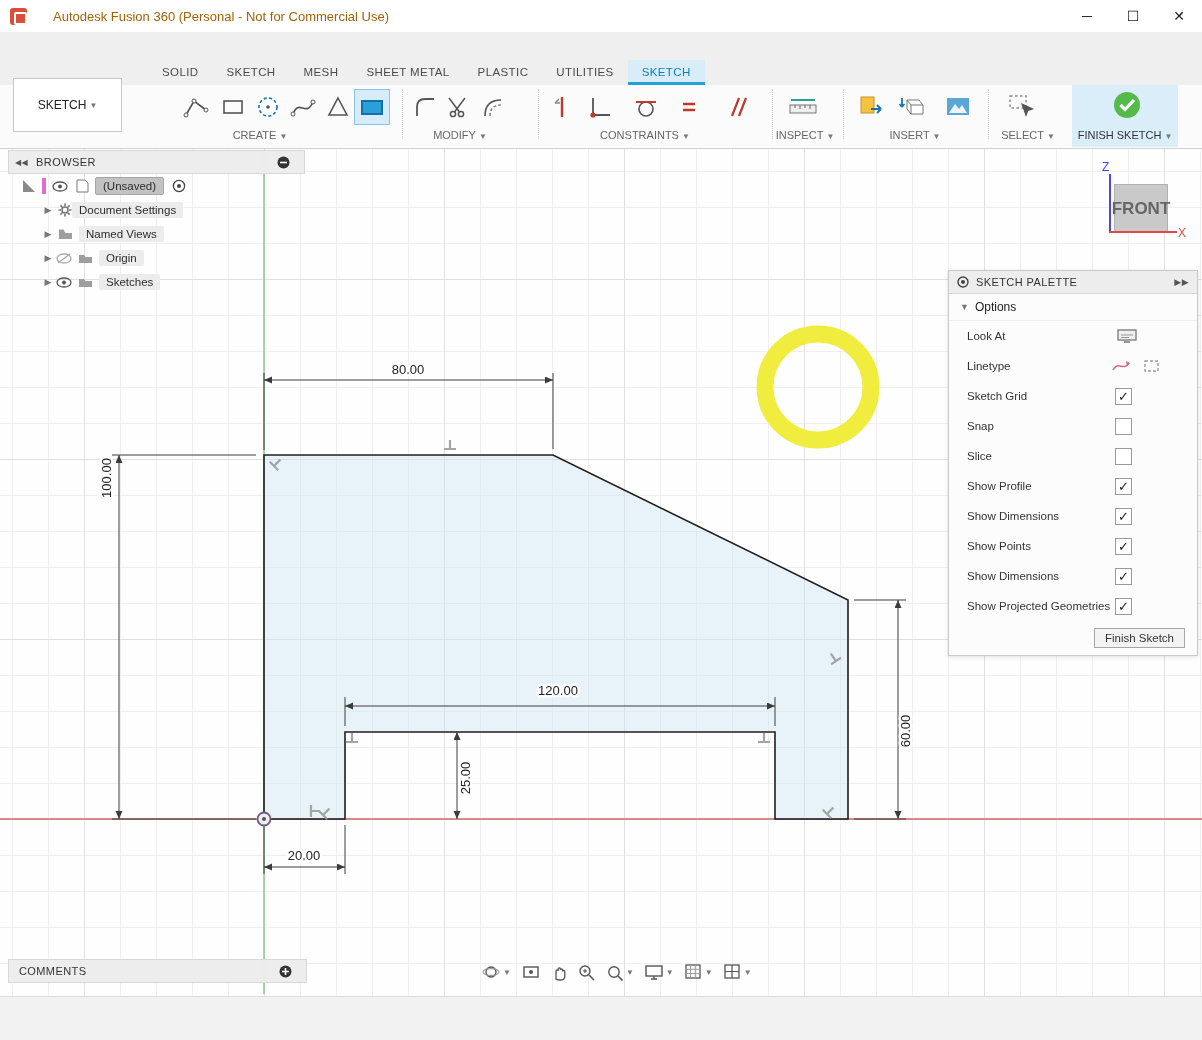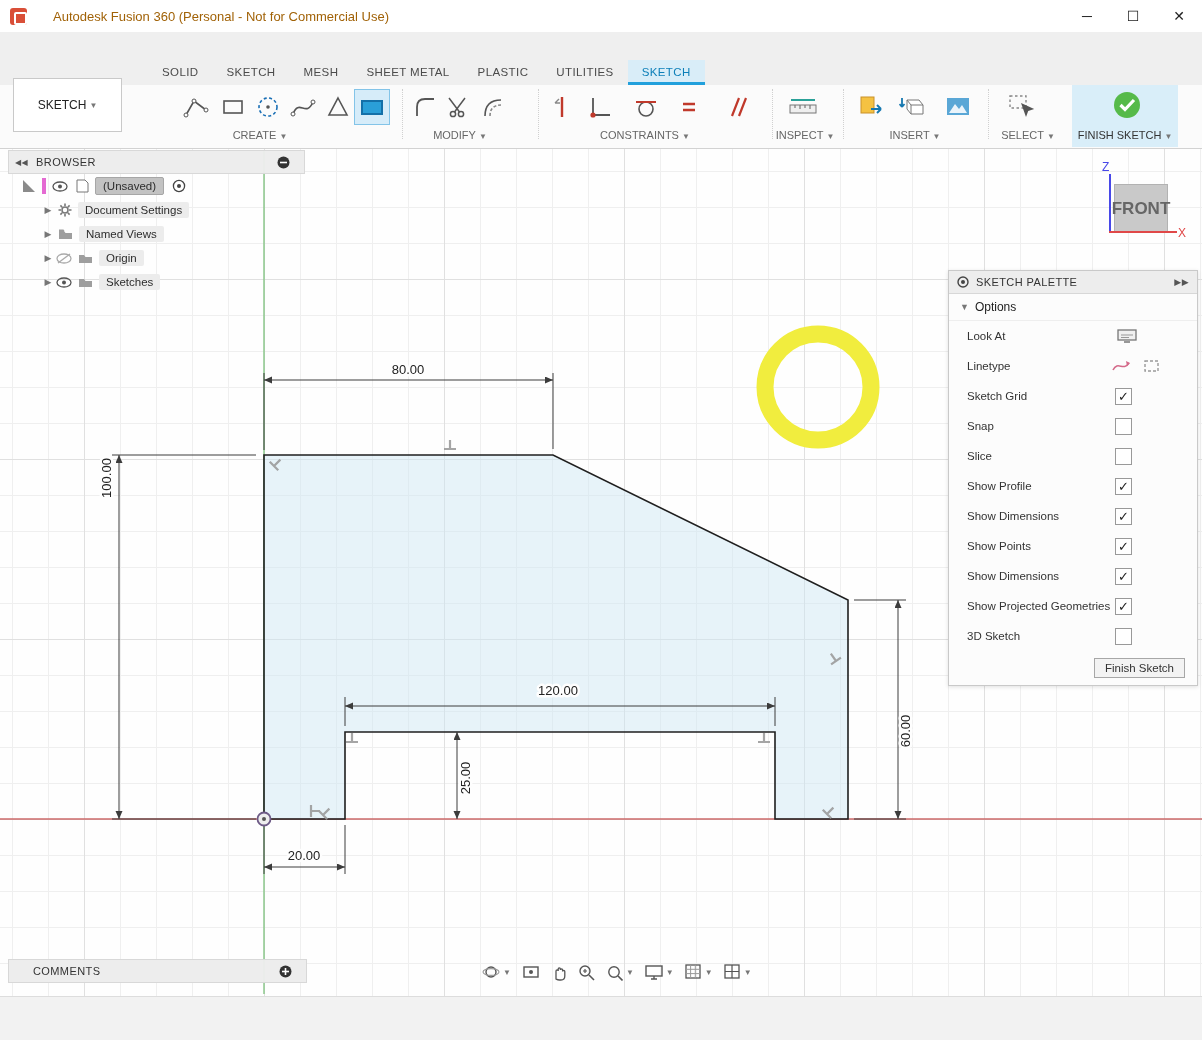--- a/index.html
+++ b/index.html
@@ -494,21 +494,21 @@
       </svg>
   </div>
   <div class="brow">
     <span class="tri" style="margin-left:34px">▶</span>
     <svg width="14" height="14" style="margin-left:4px">
         <circle cx="7" cy="7" r="3" fill="none" stroke="#777" stroke-width="1.5"></circle>
         <g stroke="#777" stroke-width="1.6">
           <path d="M7 0.5 V3 M7 11 V13.5 M0.5 7 H3 M11 7 H13.5 M2.4 2.4 L4.2 4.2 M9.8 9.8 L11.6 11.6 M11.6 2.4 L9.8 4.2 M4.2 9.8 L2.4 11.6"></path>
         </g>
       </svg>
-    <span class="pill" style="margin-left:6px">Document Settings</span>
+    <span class="pill" style="margin-left:0">Document Settings</span>
   </div>
   <div class="brow">
     <span class="tri" style="margin-left:34px">▶</span>
     <svg width="15" height="12" style="margin-left:4px">
         <path d="M1 3 h5 l1.5 2 H14 v6 H1 z" fill="#9e9e9e"></path>
         <path d="M1 3 v-1.5 h4.5 l1 1.5" fill="#9e9e9e"></path>
       </svg>
     <span class="pill" style="margin-left:6px">Named Views</span>
   </div>
   <div class="brow">
@@ -611,31 +611,27 @@
     <div class="checkbox checked"></div>
   </div>
   <div class="prow">
     <span class="lbl">Show Dimensions</span>
     <div class="checkbox checked"></div>
   </div>
   <div class="prow">
     <span class="lbl">Show Projected Geometries</span>
     <div class="checkbox checked"></div>
   </div>
-  <div class="prow">
-    <span class="lbl">3D Sketch</span>
-    <div class="checkbox"></div>
-  </div>
   <div id="finish-row">
     <button id="finish-sketch-btn">Finish Sketch</button>
   </div>
 </div>
 
 <div id="comments-bar">
-  <span style="margin-left:24px;flex:1">COMMENTS</span>
+  <span style="margin-left:10px;flex:1">COMMENTS</span>
   <span style="margin-right:14px">
     <svg width="13" height="13">
         <circle cx="6.5" cy="6.5" r="6" fill="#333"></circle>
         <rect x="3" y="5.7" width="7" height="1.6" fill="#fff"></rect>
         <rect x="5.7" y="3" width="1.6" height="7" fill="#fff"></rect>
       </svg>
   </span>
 </div>
 
 <div id="navbar">

